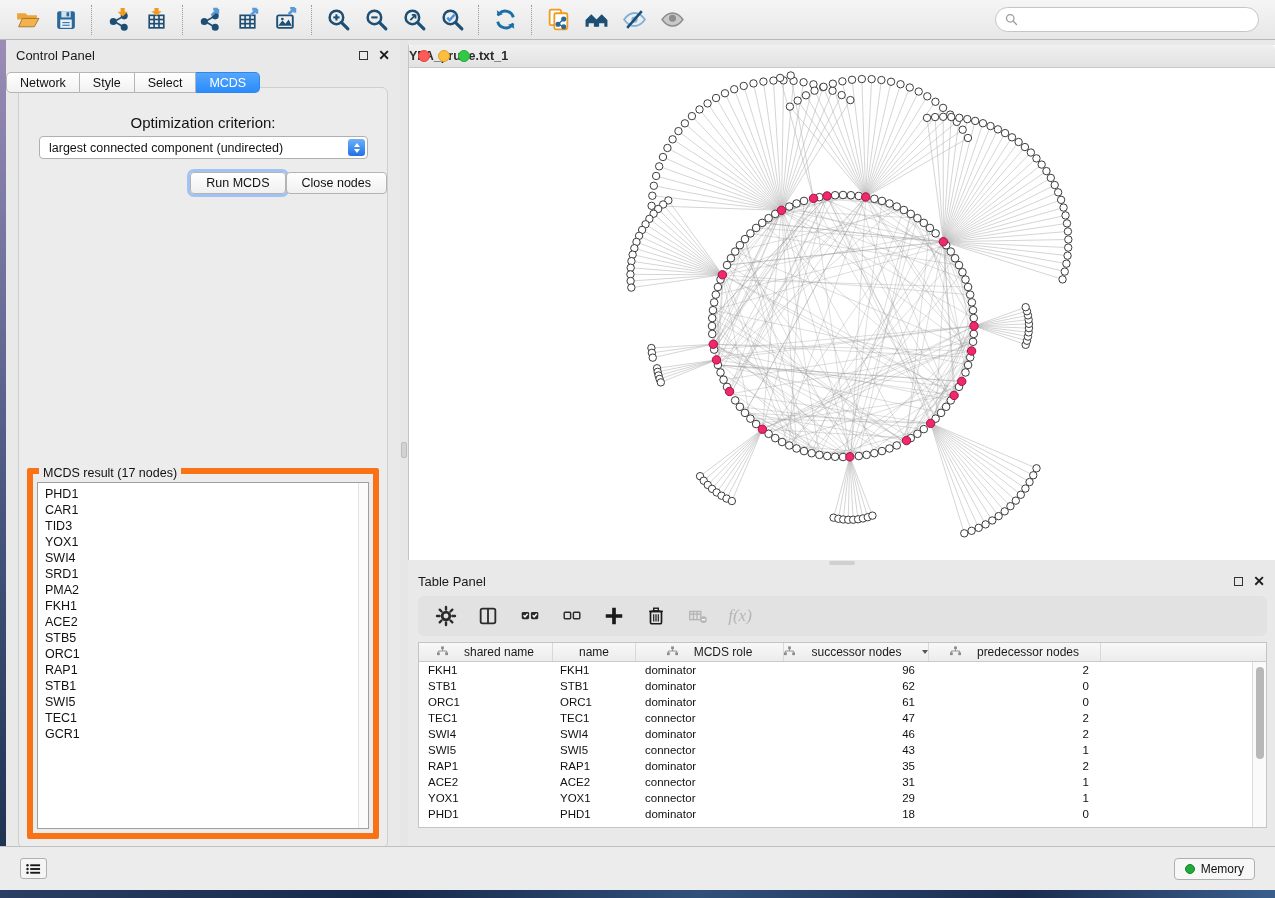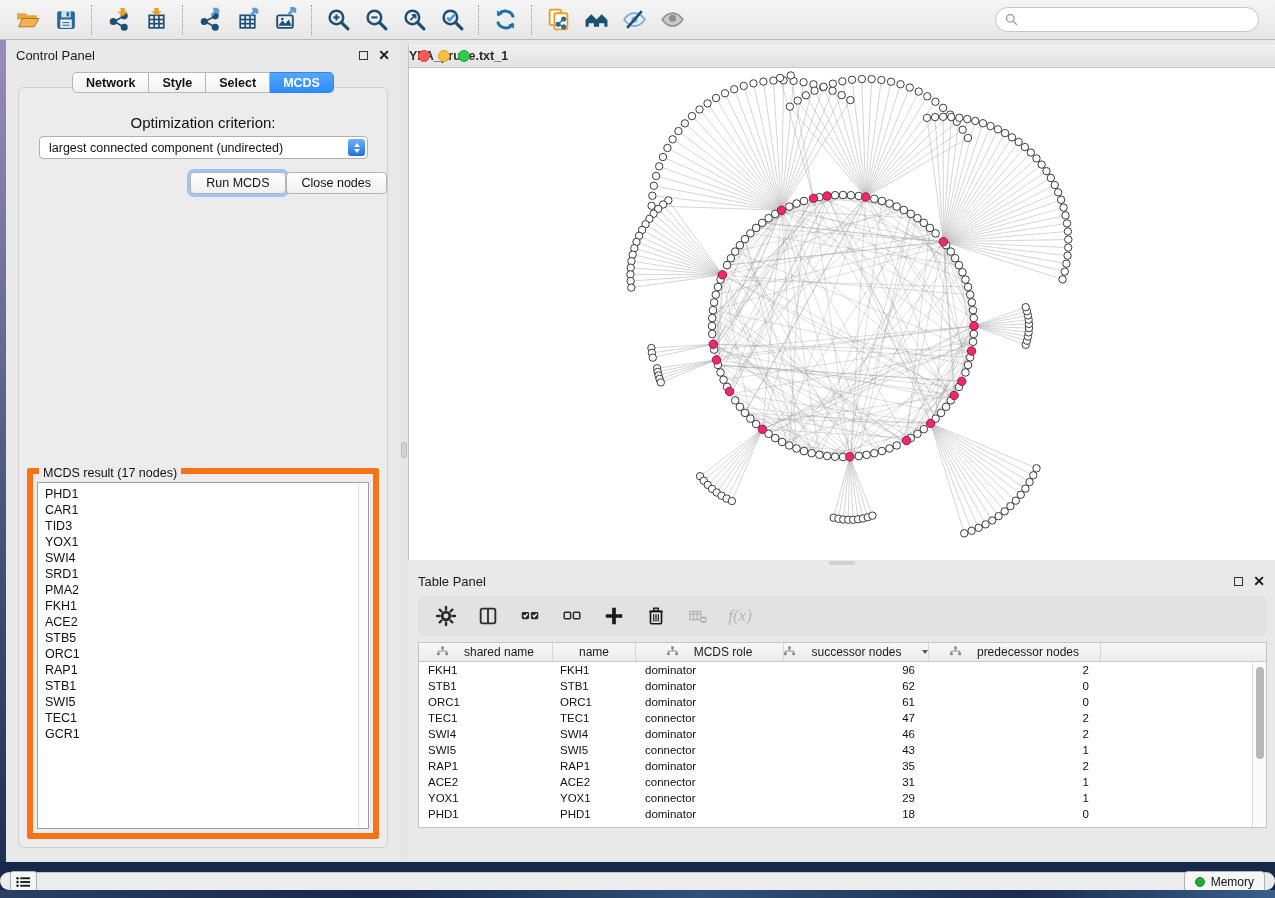--- a/index.html
+++ b/index.html
@@ -25,21 +25,21 @@
   .wall-left { position:absolute; top:0; left:0; bottom:0; width:6px;
     background:linear-gradient(#9b8cb5,#7d7aa5 20%,#4a5880 55%,#1d3150); }
 
   
   .cpanel { position:absolute; top:0; left:6px; width:394px; bottom:0; background:#e9e9e9; }
   .panel-head { height:26px; display:flex; align-items:center; padding:4px 10px 0 10px;
     font-size:13px; color:#1a1a1a; }
   .panel-head .flex { flex:1; }
   .win-float { width:9px; height:9px; border:1.5px solid #333; margin-right:10px; display:inline-block; }
   .win-close { font-size:14px; font-weight:bold; color:#1a1a1a; line-height:9px; }
-  .cp-tabs { position:relative; z-index:2; display:flex; justify-content:center; margin-top:6px;font-weight:bold; }
+  .cp-tabs { position:relative; z-index:2; display:flex; margin-top:6px; }
   .seg { height:21px; display:flex; align-items:center; padding:0 13px; font-size:12.5px;
     background:linear-gradient(#ffffff,#f1f1f1); border:1px solid #b5b5b5; border-left:none; color:#111; }
   .seg:first-child { border-left:1px solid #b5b5b5; border-radius:5px 0 0 5px; }
   .seg:last-child { border-radius:0 5px 5px 0; }
   .seg.sel { background:linear-gradient(#56a6fd,#2a8cfb); border-color:#2f86ec; color:#fff; }
   .cp-body { position:absolute; top:47px; left:12px; right:12px; bottom:14px;
     background:#ececec; border:1px solid #cfcfcf; border-radius:6px; }
   .opt-label { position:absolute; top:26px; width:100%; text-align:center; font-size:15px; color:#111; }
   .dropdown { position:absolute; top:48px; left:20px; right:19px; height:23px; background:#fff;
     border:1px solid #b0b0b0; border-radius:4px; display:flex; align-items:center; }
@@ -112,22 +112,22 @@
   .tcell.c3 { text-align:right; padding-right:14px; }
   .tcell.c4 { text-align:right; padding-right:12px; }
   .tscroll { position:absolute; top:19px; right:0; bottom:0; width:14px; background:#fafafa;
     border-left:1px solid #ddd; }
   .tthumb { position:absolute; top:5px; left:2.5px; width:8px; height:92px; background:#b8b8b8;
     border-radius:4px; }
   .tp-tabs { display:flex; justify-content:center; margin-top:7px; }
   .tp-tabs .seg { font-size:12.5px; height:22px; }
 
   
-  .statusbar { position:absolute; left:0; right:0; bottom:8px; height:18px; background:#ececec;
-    border-top:1px solid #c0c0c0; display:flex; align-items:center; padding:0 10px;border-radius:13px; }
+  .statusbar { position:absolute; left:0; right:0; bottom:8px; height:44px; background:#ececec;
+    border-top:1px solid #c0c0c0; display:flex; align-items:center; padding:0 20px; }
   .sb-left { width:27px; height:21px; background:#f5f5f5; border:1px solid #b0b0b0; border-radius:3px;
     display:flex; align-items:center; justify-content:center; }
   .sb-right { margin-left:auto; height:22px; background:#f7f7f7; border:1px solid #b0b0b0;
     border-radius:4px; display:flex; align-items:center; gap:6px; padding:0 10px; font-size:12px; color:#111; }
   .memdot { width:10px; height:10px; border-radius:50%; background:#22a93c; border:1px solid #17842c; }
   .wall-bottom { position:absolute; left:0; right:0; bottom:0; height:8px;
     background:linear-gradient(90deg,#2a3f63,#17294a 30%,#31507a 55%,#1b2c4e 80%,#3a5e8c); }
 </style>
 </head>
 <body>

